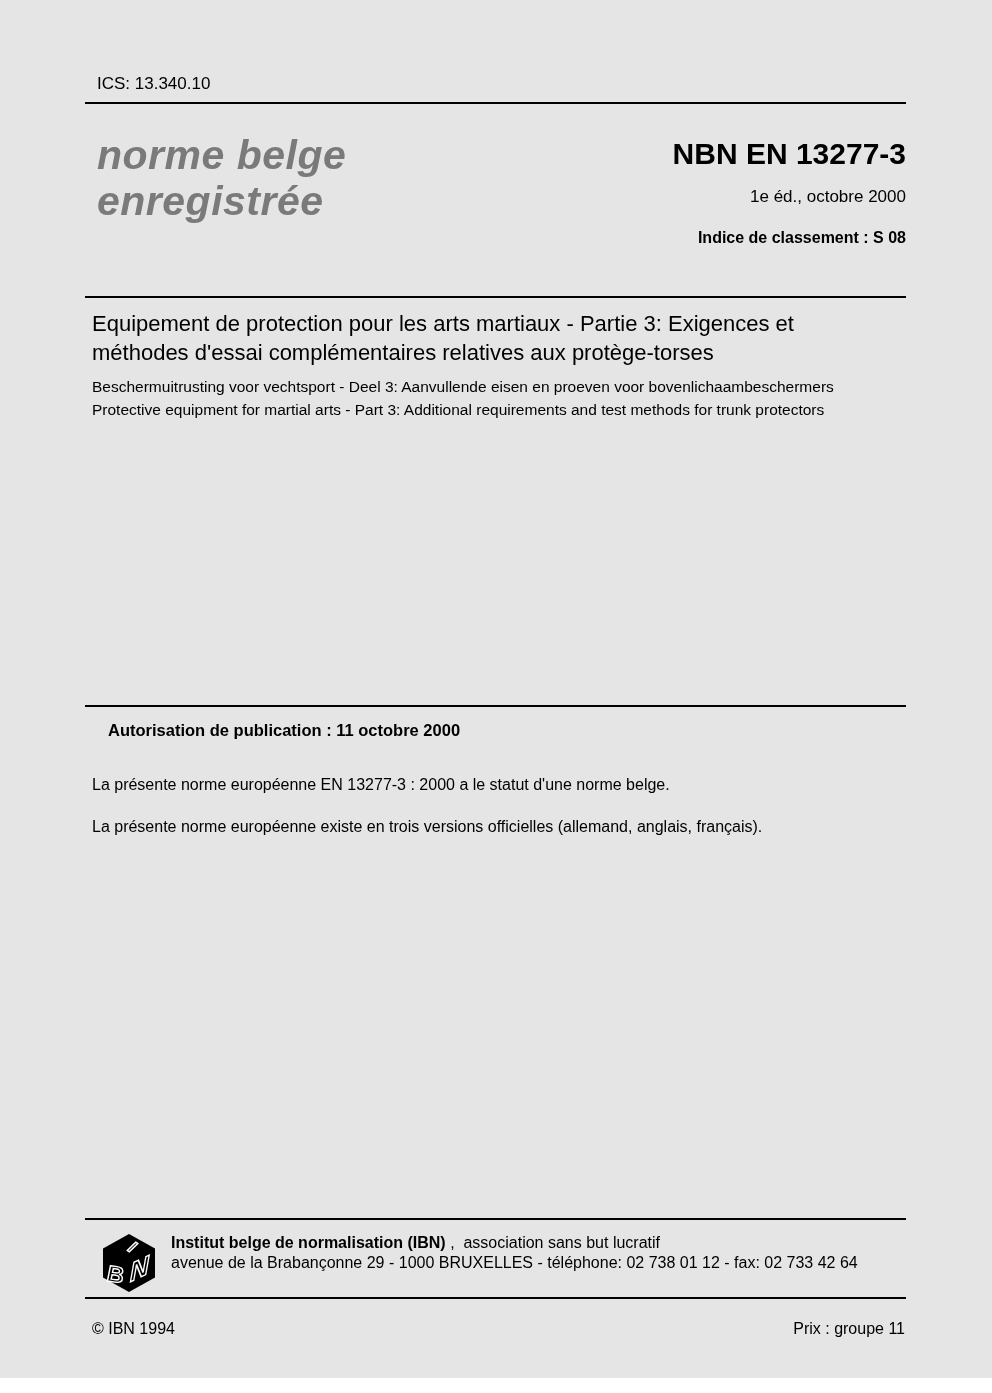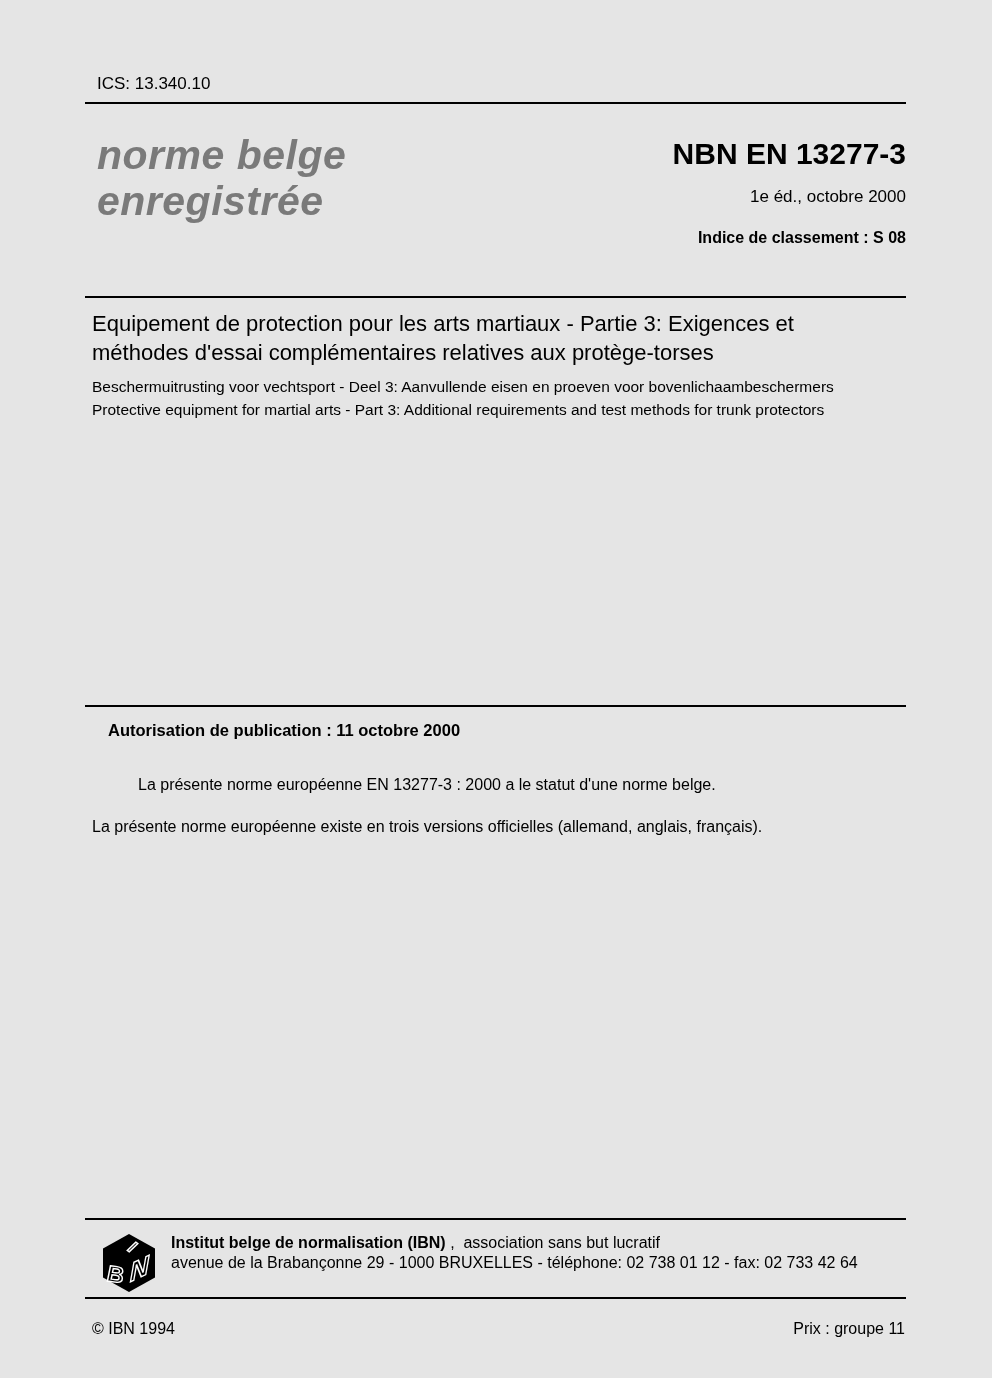--- a/index.html
+++ b/index.html
@@ -31,21 +31,21 @@
   .title-fr {
     position: absolute; left: 92px; top: 309px; width: 840px;
     font-size: 22px; font-weight: normal; line-height: 29px;
   }
   .title-sub { position: absolute; left: 92px; font-size: 15.5px; line-height: 19px; }
   .title-nl { top: 377px; text-align: right; }
   .title-en { top: 400px; }
 
   .auth-heading { position: absolute; left: 108px; top: 721px; font-size: 16.5px; font-weight: bold; }
   .para { position: absolute; left: 92px; font-size: 16px; line-height: 20px; }
-  .para1 { top: 775px; margin-left: 46px; }
+  .para1 { top: 775px; }
   .para2 { top: 817px; }
 
   .logo { position: absolute; left: 100px; top: 1233px; }
   .logo-letter {
     fill: #000000; stroke: #ffffff; stroke-width: 1.4px;
     font-weight: bold; font-style: italic;
     font-family: "Liberation Sans", sans-serif;
   }
 
   .pub-text { position: absolute; left: 171px; top: 1233px; font-size: 16px; line-height: 19.5px; }

